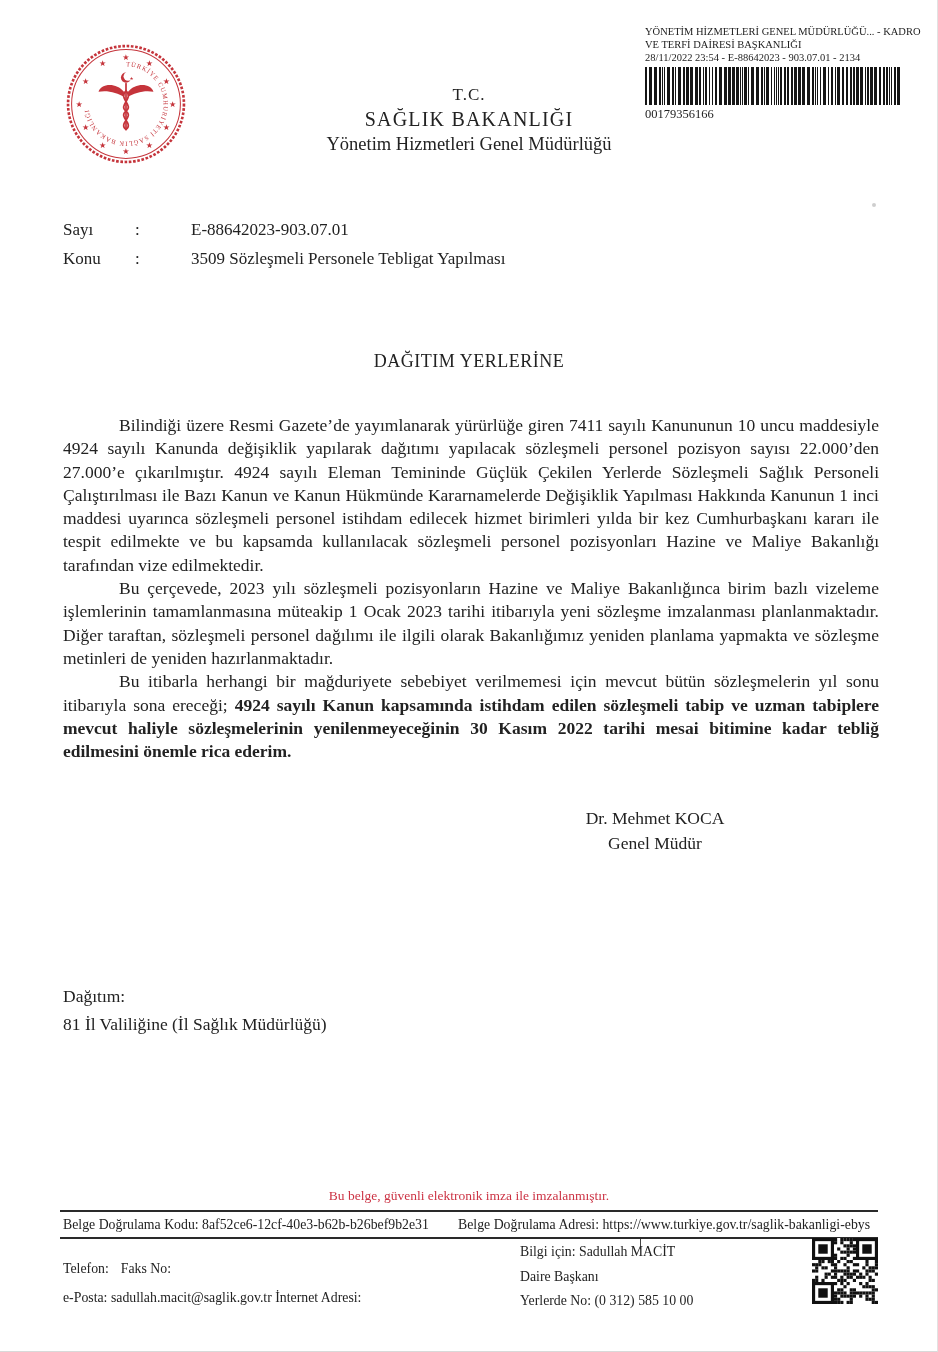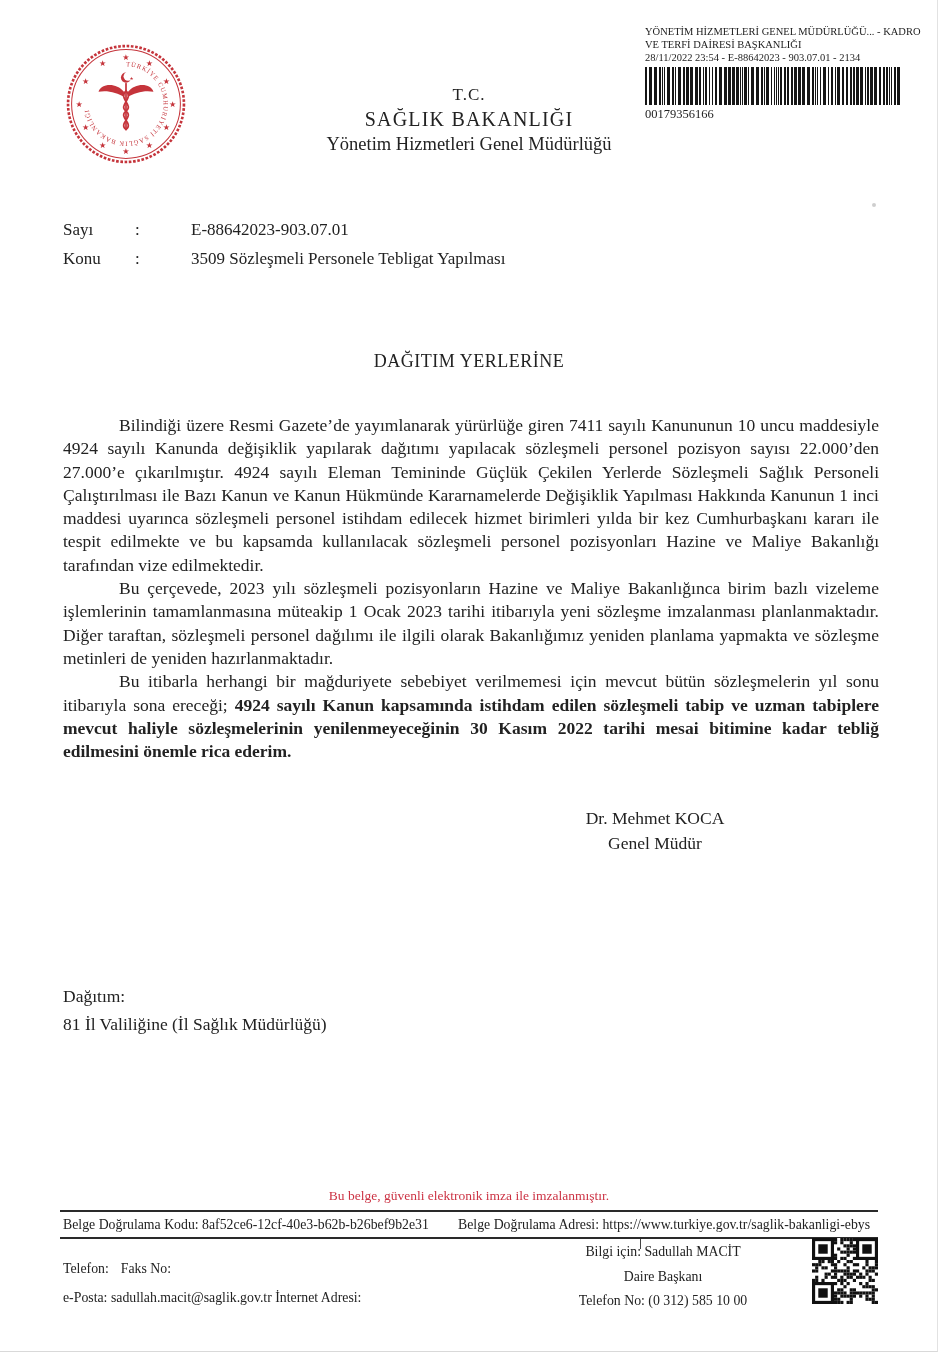--- a/index.html
+++ b/index.html
@@ -49,21 +49,21 @@
 
   
   .esign { position:absolute; left:0; top:1188px; width:938px; text-align:center;
            font-size:13.5px; color:var(--esign-red,#cc3344); }
   .hr1 { position:absolute; left:60px; top:1210px; width:818px; height:2px; background:#2a2a2a; }
   .hr2 { position:absolute; left:60px; top:1237px; width:818px; height:2px; background:#2a2a2a; }
   .vtick { position:absolute; left:640px; top:1239px; width:1px; height:10px; background:#444; }
   .verify { position:absolute; left:63px; top:1216px; width:816px; font-size:13.8px; line-height:18px; }
   .verify .addr { position:absolute; left:395px; top:0; white-space:nowrap; }
   .f-left  { position:absolute; left:63px; top:1254px; width:520px; font-size:13.8px; line-height:29px; }
-  .f-right { position:absolute; left:520px; top:1240px; width:286px; text-align:center;
+  .f-right { position:absolute; left:520px; top:1240px; width:286px; text-align:left;
              font-size:13.8px; line-height:24.5px; }
   .qr { position:absolute; left:812px; top:1238px; width:66px; height:66px; }
   .sp { display:inline-block; width:12px; }
   .artifact-dot { position:absolute; left:872px; top:203px; width:4px; height:4px;
                   border-radius:50%; background:#b9b9b9; opacity:.7; }
 </style>
 </head>
 <body>
 
 <div class="page">
@@ -251,21 +251,21 @@
     </div>
   </div>
 
   <div class="f-right">
     <div>
       <span>Bilgi için:</span>
       <span>Sadullah MACİT</span>
     </div>
     <div>Daire Başkanı</div>
     <div>
-      <span>Telefon No:</span>
+      <span>Yerlerde No:</span>
       <span>(0 312) 585 10 00</span>
     </div>
   </div>
 
   <div class="qr"><svg width="66" height="66" viewBox="0 0 63 63" xmlns="http://www.w3.org/2000/svg">
         <rect width="100%" height="100%" fill="#fff"></rect>
         <rect x="21" y="0" width="3" height="3" fill="#111"></rect>
         <rect x="27" y="0" width="3" height="3" fill="#111"></rect>
         <rect x="30" y="0" width="3" height="3" fill="#111"></rect>
         <rect x="33" y="0" width="3" height="3" fill="#111"></rect>

